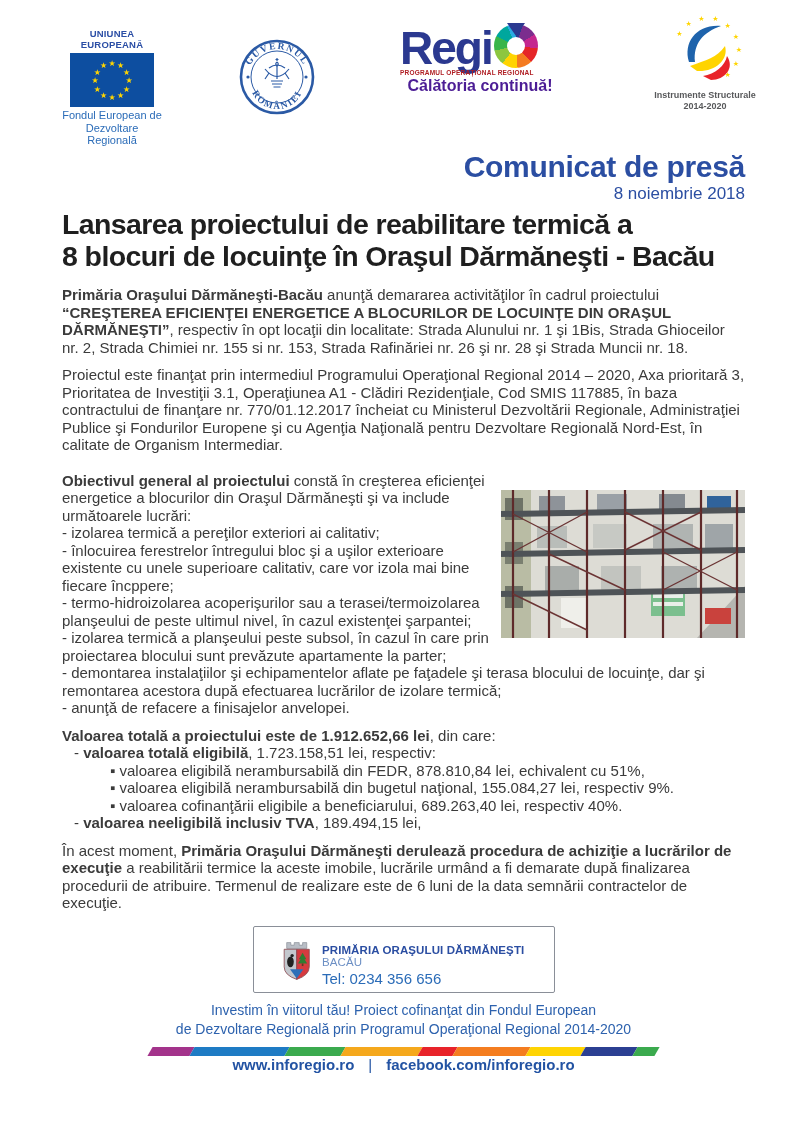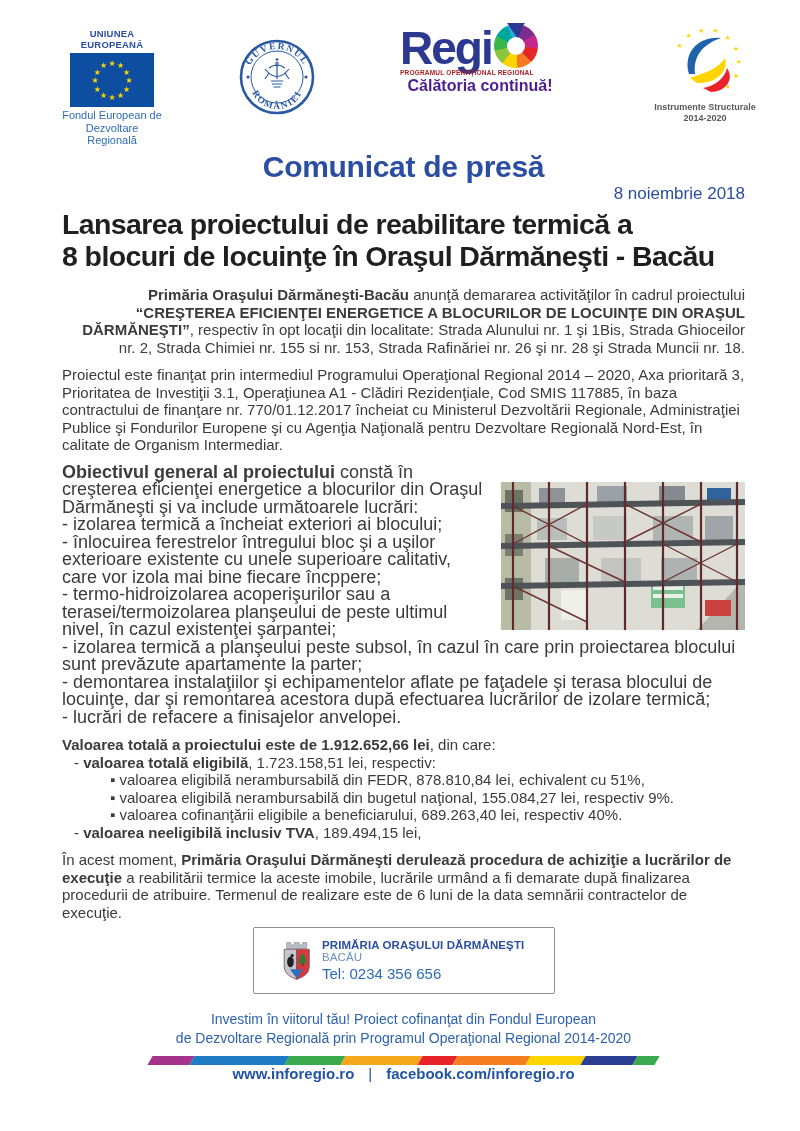--- a/index.html
+++ b/index.html
@@ -19,46 +19,46 @@
   .regio .row{display:flex;align-items:flex-end;}
   .regio .word{font-size:46px;font-weight:700;color:#2b3990;letter-spacing:-2px;line-height:40px;}
   .wheel{position:relative;width:44px;height:44px;margin-left:2px;}
   .wheel .ring{width:44px;height:44px;border-radius:50%;
     background:conic-gradient(from 18deg,#7b2d8e 0 40deg,#c4278f 40deg 78deg,#e52528 78deg 118deg,#f47b20 118deg 158deg,#ffd400 158deg 200deg,#8cc63f 200deg 240deg,#39b54a 240deg 278deg,#00a79d 278deg 318deg,#29abe2 318deg 342deg,#2b3990 342deg 360deg);}
   .wheel .hole{position:absolute;left:13px;top:13px;width:18px;height:18px;border-radius:50%;background:#fff;}
   .wheel .notch{position:absolute;left:13px;top:-1px;width:0;height:0;
     border-left:9px solid transparent;border-right:9px solid transparent;border-top:13px solid #2b3990;}
   .regio .prog{font-size:6.5px;font-weight:700;color:#b01e23;letter-spacing:.2px;margin-top:1px;}
   .regio .tag{font-size:16px;font-weight:700;color:#4c1d95;margin-top:1px;text-align:center;width:160px;}
-  .isl{position:absolute;left:650px;top:26px;width:110px;text-align:center;}
+  .isl{position:absolute;left:650px;top:14px;width:110px;text-align:center;}
   .isl .t{font-size:9px;font-weight:700;color:#58595b;line-height:10.5px;margin-top:2px;}
   
   .content{padding:150px 55px 0 62px;}
-  .doc-title{font-size:30px;font-weight:700;color:#2b4ea2;text-align:center;line-height:34px;letter-spacing:-.3px;}
+  .doc-title{font-size:30px;font-weight:700;color:#2b4ea2;text-align:right;line-height:34px;letter-spacing:-.3px;}
   .date{font-size:17px;color:#2b4ea2;text-align:right;line-height:20px;}
   .headline{margin-top:4px;font-size:28.5px;font-weight:700;color:#1f1f1f;line-height:32px;letter-spacing:-.6px;}
   p.par{margin:10px 0 0 0;font-size:15px;line-height:17.5px;}
-  p.par:first-of-type{margin-top:14px;text-align:right;}
-  .obj{margin-top:10px;font-size:18px;line-height:17.5px;}
+  p.par:first-of-type{margin-top:14px;}
+  .obj{margin-top:18px;font-size:15px;line-height:17.5px;}
   .obj .photo{float:right;width:244px;height:148px;margin:18px 0 4px 12px;}
   .clear{clear:both;}
   .savings{margin-top:10px;font-size:15px;line-height:17.5px;font-weight:700;}
   .value{margin-top:10px;font-size:15px;line-height:17.5px;}
   .value .ind1{padding-left:12px;}
   .value .ind2{padding-left:48px;}
   .closing{margin-top:10px;font-size:15px;line-height:17.5px;}
   
-  .cbox{width:248px;margin:6px auto 0 auto;border:1.5px solid #8a8f98;border-radius:2px;
-    display:flex;align-items:center;gap:9px;padding:5px 26px;height:55px;background:#fff;}
+  .cbox{width:248px;margin:14px auto 0 auto;border:1.5px solid #8a8f98;border-radius:2px;
+    display:flex;align-items:flex-end;gap:9px;padding:5px 26px;height:55px;background:#fff;}
   .cbox .lines{display:flex;flex-direction:column;justify-content:center;}
   .cbox .nm{font-size:11.5px;font-weight:700;color:#2b4ea2;letter-spacing:.1px;}
   .cbox .nm .light{font-weight:400;color:#6c8fc4;}
   .cbox .ph{font-size:15px;color:#2b6cb8;margin-top:2px;}
   
-  .invest{margin-top:16px;text-align:center;font-size:14px;color:#2d62ae;line-height:19px;}
+  .invest{margin-top:8px;text-align:center;font-size:14px;color:#2d62ae;line-height:19px;}
   .stripe{margin-top:8px;display:flex;justify-content:center;height:9px;}
   .stripe .seg{height:9px;transform:skewX(-30deg);}
   .links{text-align:center;font-size:15px;font-weight:700;color:#2353a3;line-height:18px;}
   .links .sep{margin:0 14px;font-weight:400;}
 </style>
 </head>
 <body>
 
 <div class="hdr">
 
@@ -210,26 +210,26 @@
         <line x1="86" y1="22" x2="12" y2="62"></line>
         <line x1="124" y1="22" x2="200" y2="60"></line>
         <line x1="200" y1="22" x2="124" y2="60"></line>
         <line x1="48" y1="64" x2="124" y2="100"></line>
         <line x1="162" y1="62" x2="236" y2="100"></line>
         <line x1="236" y1="62" x2="162" y2="100"></line>
         <line x1="12" y1="104" x2="86" y2="140"></line>
       </g>
     </svg>
     <span><span class="b">Obiectivul general al proiectului</span><span> constă în creşterea eficienţei energetice a blocurilor din Oraşul Dărmăneşti şi va include următoarele lucrări:</span></span>
-    <div>- izolarea termică a încheiat exteriori ai blocului;</div>
+    <div>- izolarea termică a pereţilor exteriori ai calitativ;</div>
     <div>- înlocuirea ferestrelor întregului bloc şi a uşilor exterioare existente cu unele superioare calitativ, care vor izola mai bine fiecare încppere;</div>
     <div>- termo-hidroizolarea acoperişurilor sau a terasei/termoizolarea planşeului de peste ultimul nivel, în cazul existenţei şarpantei;</div>
     <div>- izolarea termică a planşeului peste subsol, în cazul în care prin proiectarea blocului sunt prevăzute apartamente la parter;</div>
     <div>- demontarea instalaţiilor şi echipamentelor aflate pe faţadele şi terasa blocului de locuinţe, dar şi remontarea acestora după efectuarea lucrărilor de izolare termică;</div>
-    <div>- lucrări de refacere a finisajelor anvelopei.</div>
+    <div>- anunţă de refacere a finisajelor anvelopei.</div>
     <div class="clear"></div>
   </div>
 
 
   <div class="value">
     <div><span class="b">Valoarea totală a proiectului este de 1.912.652,66 lei</span><span>, din care:</span></div>
     <div class="ind1"><span>- </span><span class="b">valoarea totală eligibilă</span><span>, 1.723.158,51 lei, respectiv:</span></div>
     <div class="ind2">▪ valoarea eligibilă nerambursabilă din FEDR, 878.810,84 lei, echivalent cu 51%,</div>
     <div class="ind2">▪ valoarea eligibilă nerambursabilă din bugetul naţional, 155.084,27 lei, respectiv 9%.</div>
     <div class="ind2">▪ valoarea cofinanţării eligibile a beneficiarului, 689.263,40 lei, respectiv 40%.</div>

